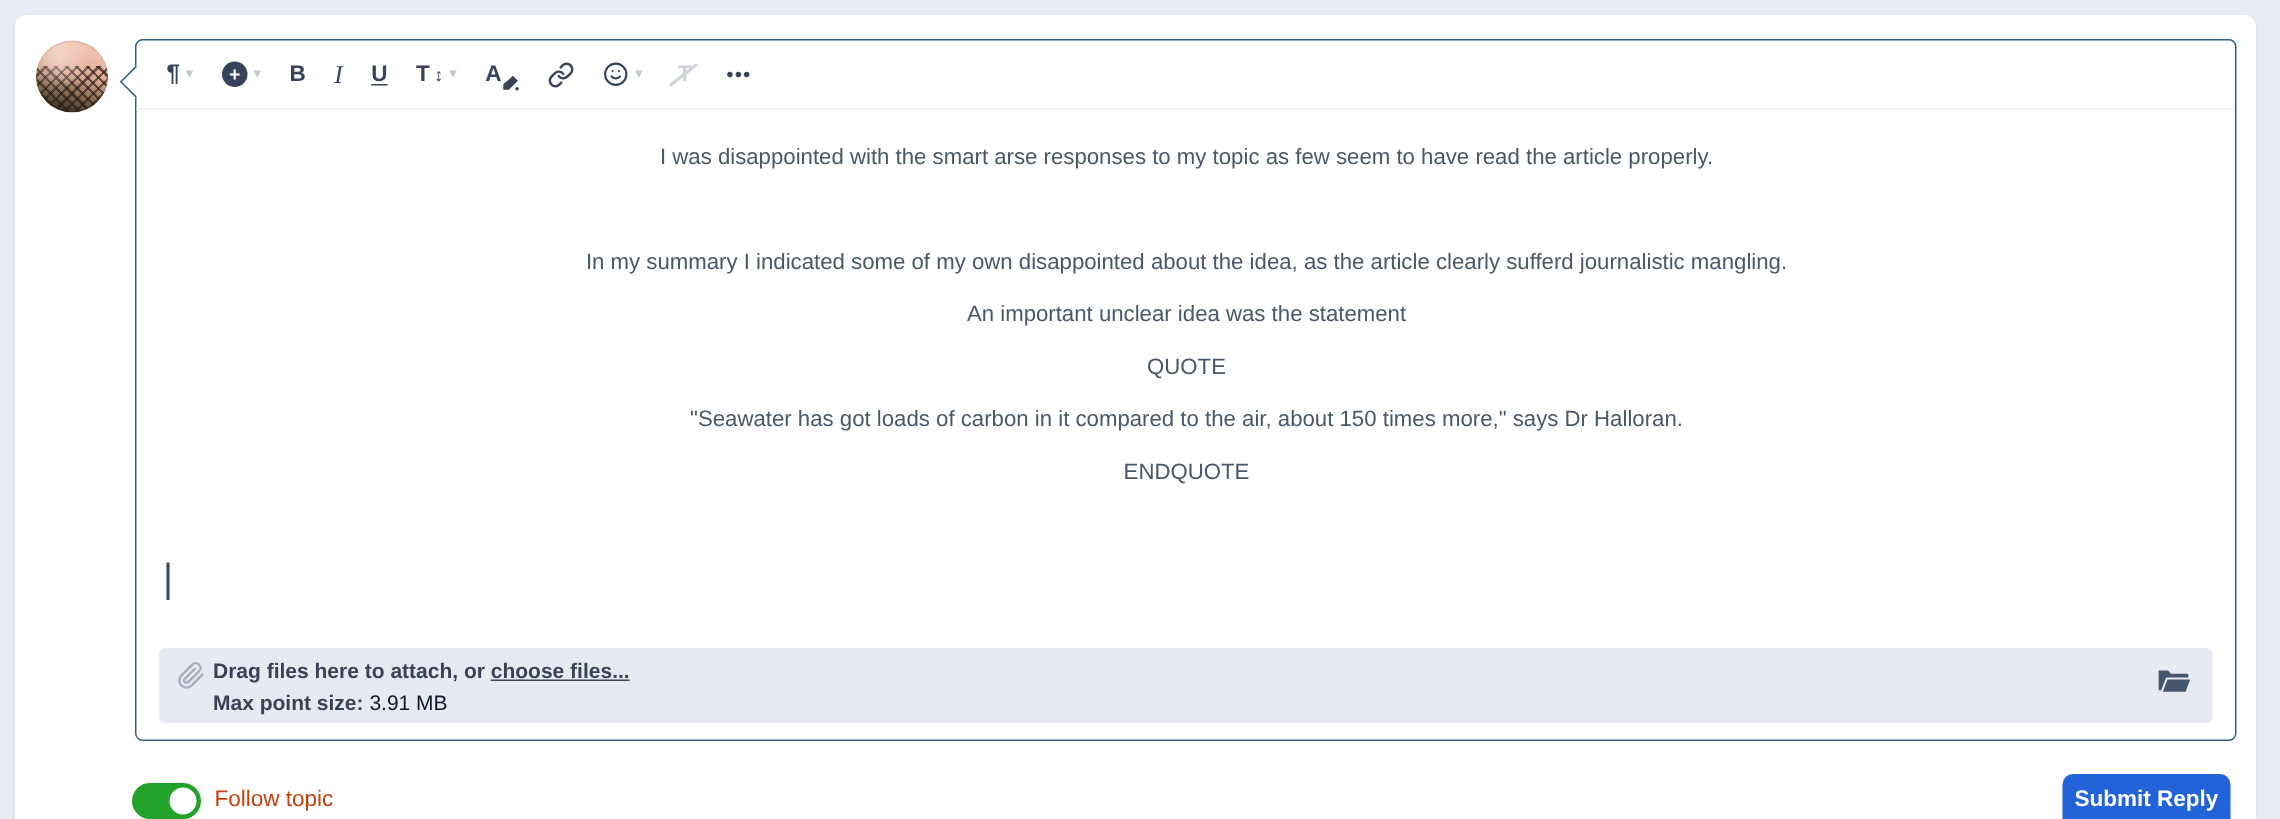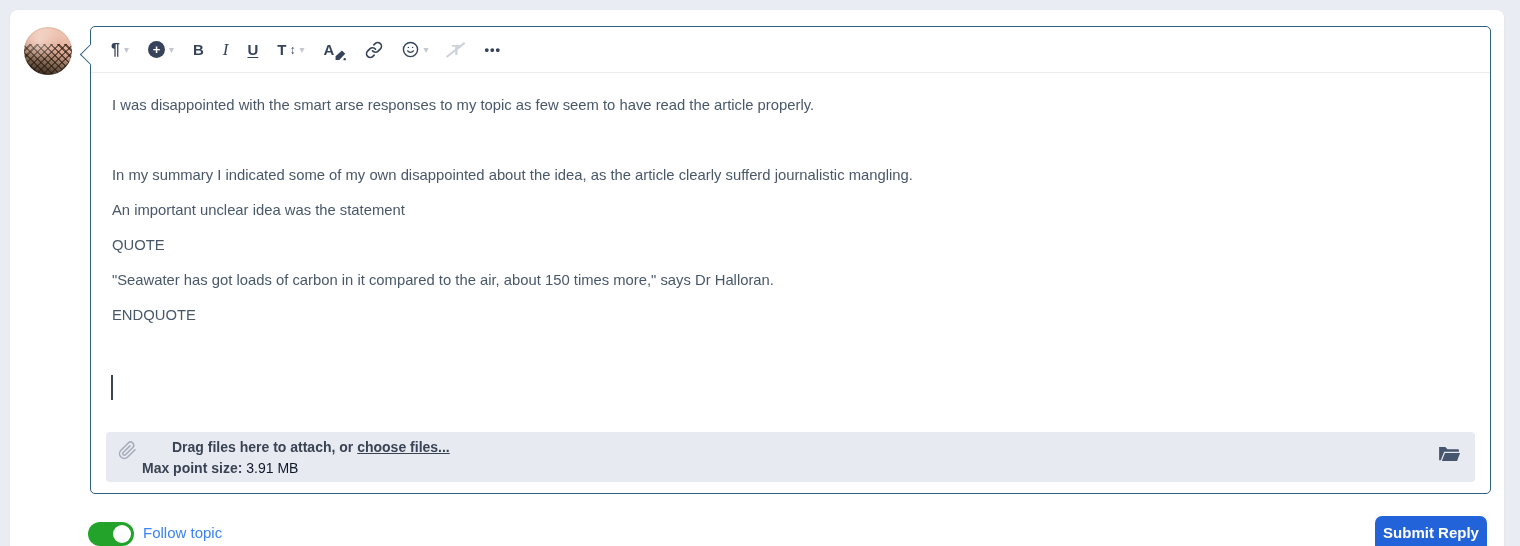--- a/index.html
+++ b/index.html
@@ -63,46 +63,46 @@
   .ink-nib { margin-left:1px; margin-bottom:-3px; }
   .g-clear { position:relative; font-size:15px; font-weight:600; color:#cdd2d9; width:18px; text-align:center; }
   .g-clear::after {
     content:""; position:absolute; left:-3px; top:8px; width:23px; height:1.6px;
     background:#cdd2d9; transform:rotate(-38deg);
   }
   .dots { font-size:13px; font-weight:700; letter-spacing:1px; }
   .icon-svg { display:block; }
   
   .content { padding:15px 20px 0 21px; font-size:14.8px; color:#495869; }
-  .content p { margin:0; min-height:35px; line-height:35px; white-space:pre-wrap; }
+  .content p { margin:0; min-height:35px; line-height:35px; white-space:pre-wrap;text-align:center; }
   .caret {
     position:absolute; left:20px; top:348px; width:2px; height:25px; background:#3a4553;
   }
   
   .attach {
     position:absolute; left:15px; top:405px; width:1369px; height:50px;
     background:#e7eaf1; border-radius:4px;
   }
   .attach-clip { position:absolute; left:12px; top:9px; }
   .attach-text { position:absolute; left:36px; top:5px; line-height:21px; font-size:14px; color:#3a4353; }
-  .attach-line1 { font-weight:700;margin-left:30px; }
+  .attach-line1 { font-weight:700; }
   .attach-link { font-weight:700; color:#3a4353; text-decoration:underline; cursor:pointer; }
   .max-label { font-weight:700; }
   .max-value { color:#0f172a; font-weight:400; }
   .folder-btn { position:absolute; right:14px; top:14px; cursor:pointer; background:none; border:none; padding:0; }
   
   .toggle {
     position:absolute; left:78px; top:512px; width:46px; height:24px;
     border-radius:12px; background:#23a32a; cursor:pointer; border:none; padding:0;
   }
   .toggle-knob {
     position:absolute; right:3px; top:3px; width:18px; height:18px;
     border-radius:50%; background:#fff;
   }
-  .follow-label { position:absolute; left:133px; top:514px; font-size:15px; color:#3b82f6; }
+  .follow-label { position:absolute; left:133px; top:514px; font-size:15px; color:#c2410c; }
   .submit {
     position:absolute; left:1365px; top:506px; width:112px; height:42px;
     background:#2363d9; border:none; border-radius:7px; cursor:pointer;
     color:#fff; font-family:"Liberation Sans", sans-serif; font-size:15px; font-weight:700;
     display:flex; align-items:center; justify-content:center; padding-bottom:10px;
   }
 </style>
 </head>
 <body>
 

